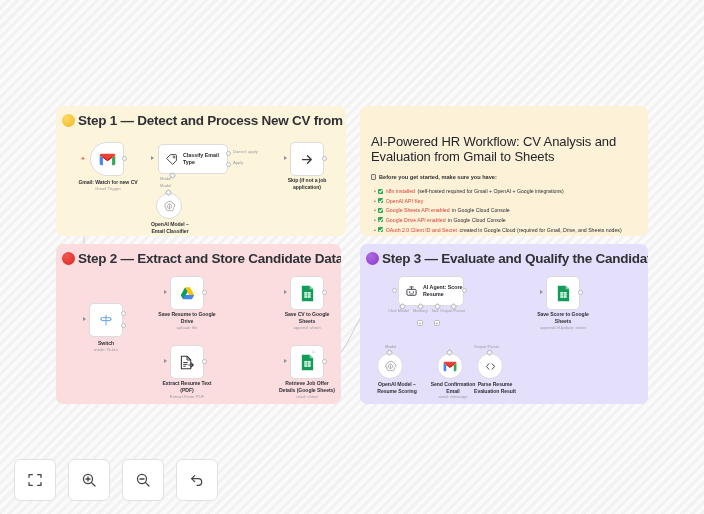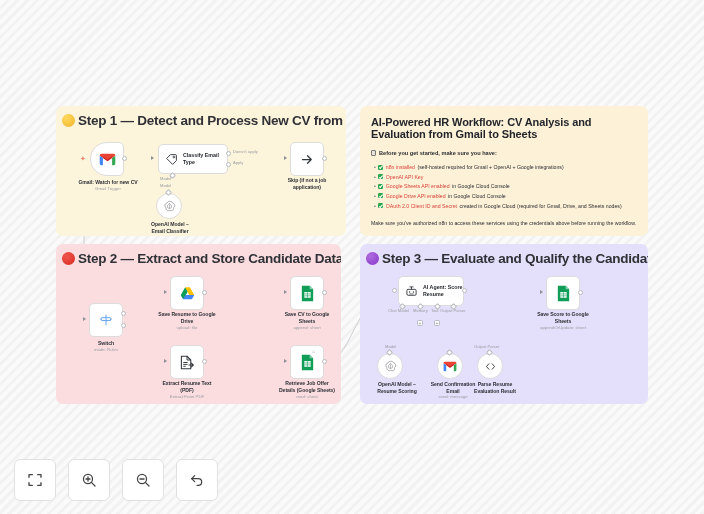--- a/index.html
+++ b/index.html
@@ -43,22 +43,22 @@
   #panel-step3 { left: 360px; top: 244px; width: 288px; height: 160px; background: #e4dffa; }
   #panel-info  { left: 360px; top: 106px; width: 288px; height: 130px; background: #fdf1d8; }
 
   #panel-step1 .panel-title,
   #panel-step2 .panel-title,
   #panel-step3 .panel-title { position: absolute; left: 6px; top: 7px; }
 
   
   .info-inner { padding: 10px 11px 8px 11px; }
   .info-title {
-    font-size: 11px; font-weight: bold; color: #22252a;
-    margin-bottom: 10px; letter-spacing: -0.1px;
+    font-size: 13px; font-weight: normal; color: #22252a;
+    margin-bottom: 10px; letter-spacing: -0.1px; margin-top: 18px;
   }
   .info-sub {
     font-size: 5.6px; color: #2b2e33; font-weight: bold;
     margin-bottom: 7px; display: flex; align-items: center; gap: 3px;
   }
   .clipboard-glyph {
     width: 5px; height: 6px; border: 0.7px solid #777; border-radius: 1px;
     background: #e9e4d6; display: inline-block;
   }
   .info-list { list-style: none; margin: 0 0 8px 3px; }

